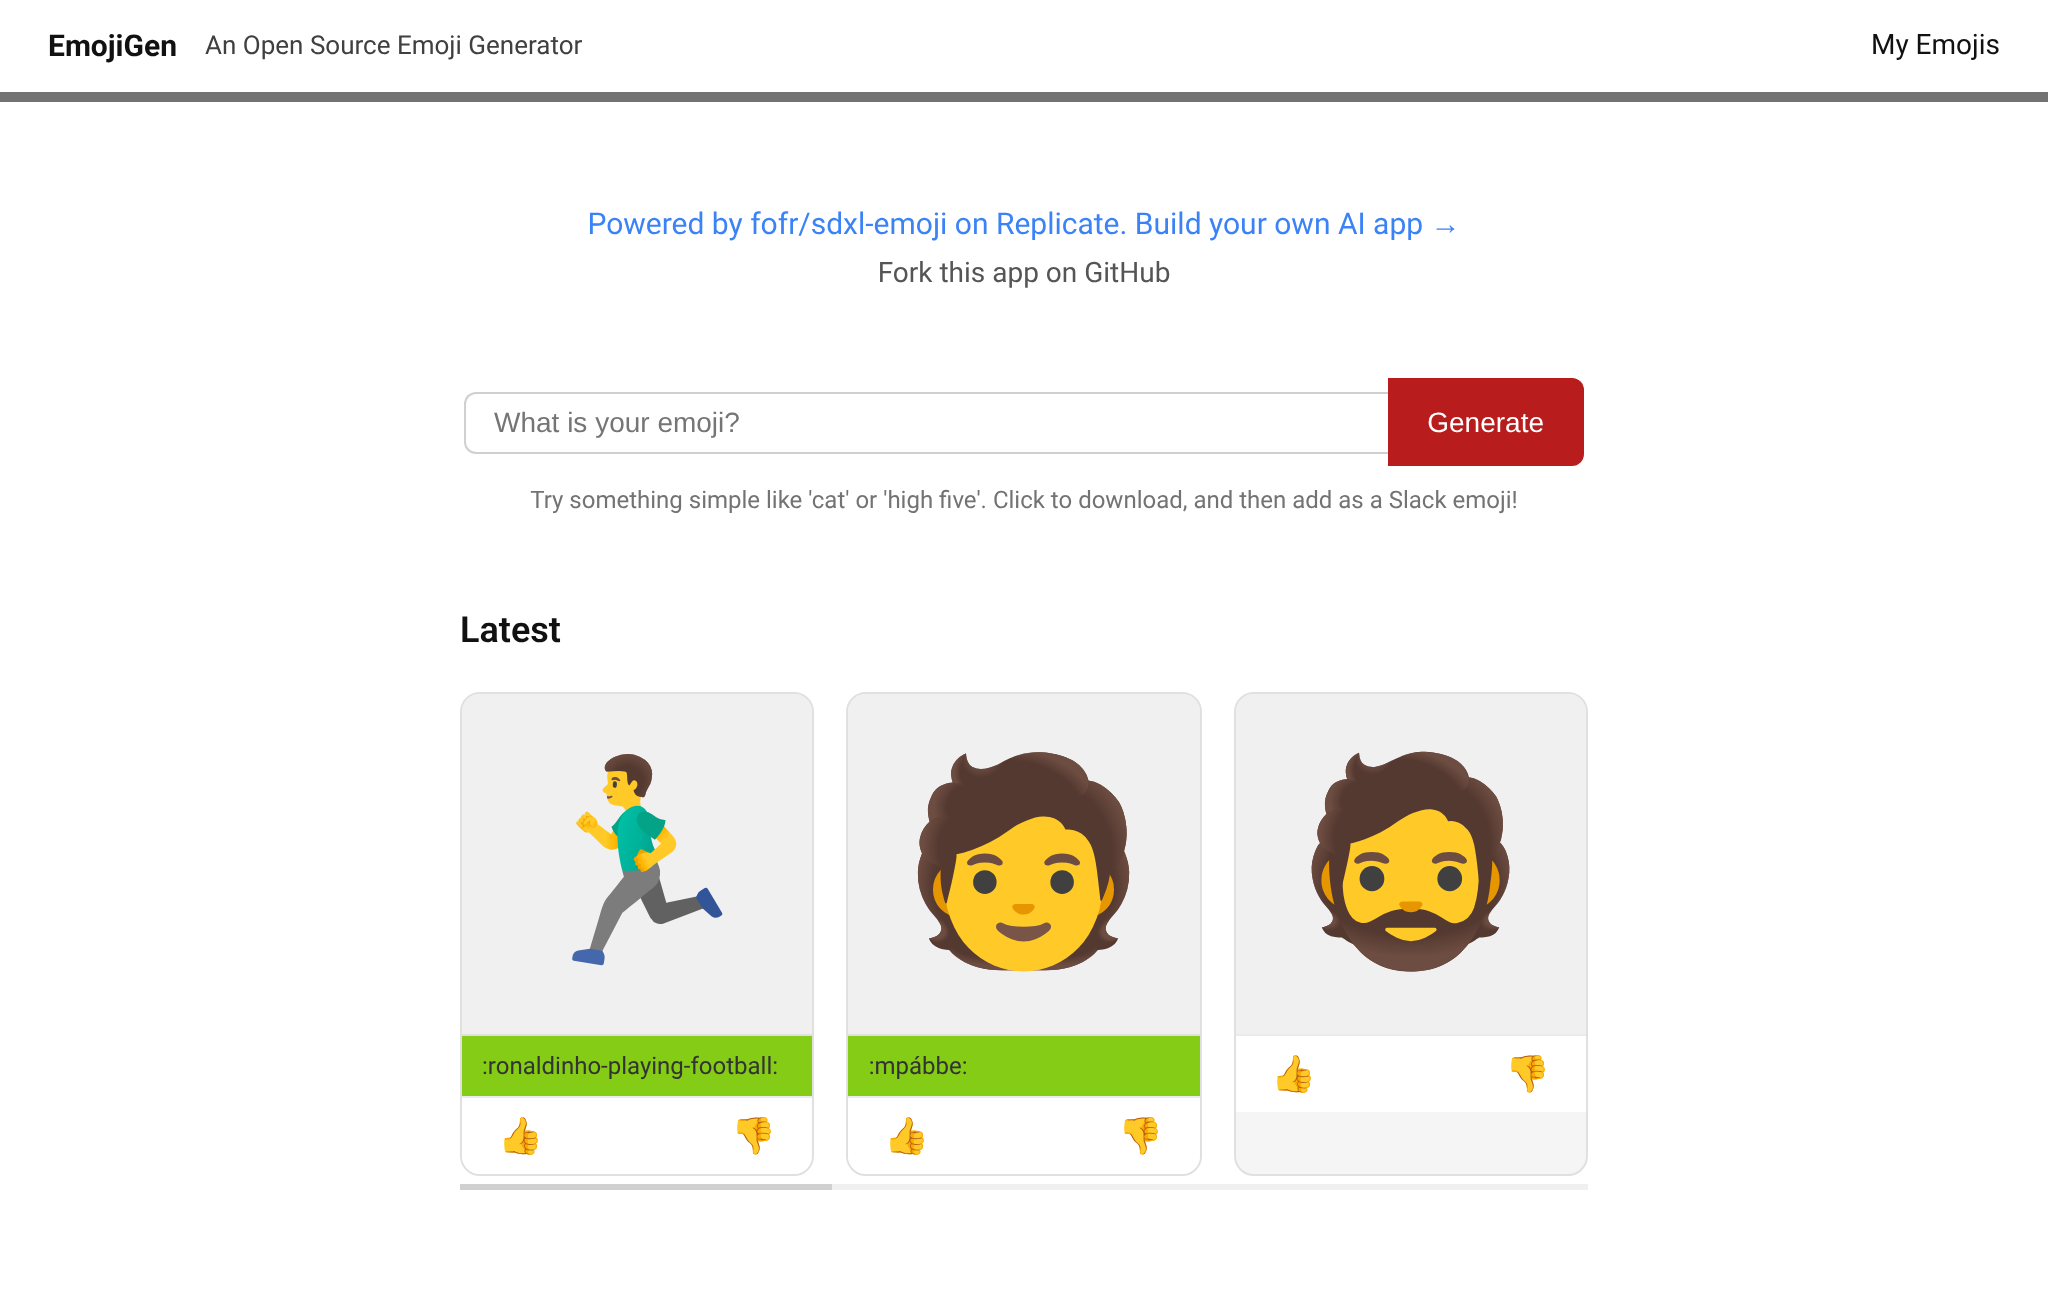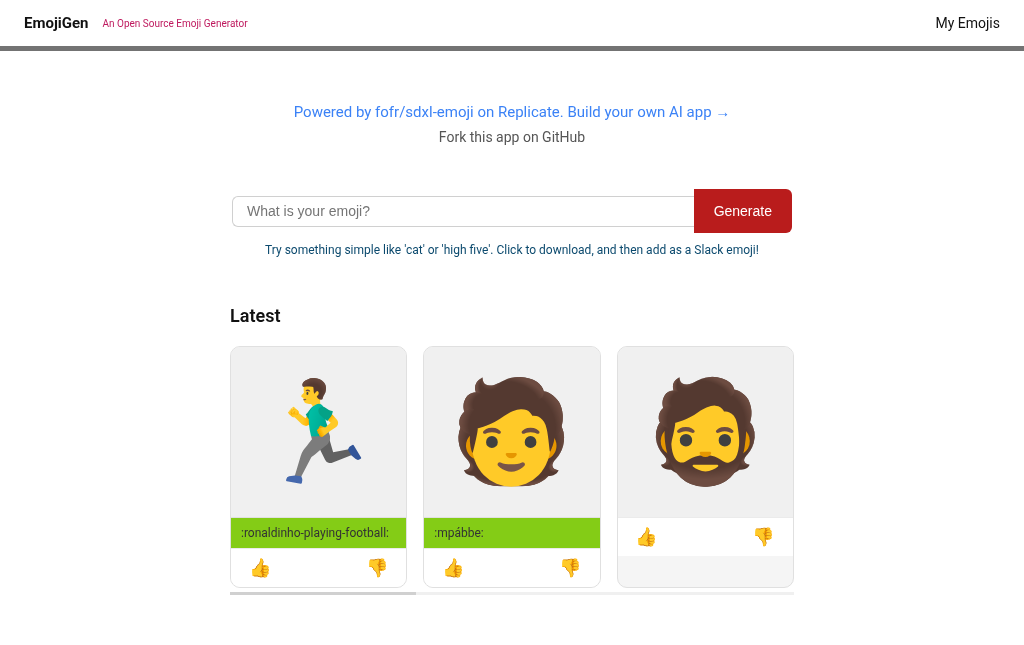--- a/index.html
+++ b/index.html
@@ -32,22 +32,22 @@
       gap: 14px;
     }
 
     .header-logo {
       font-weight: 700;
       font-size: 15px;
       color: #111;
     }
 
     .header-tagline {
-      font-size: 10px;
-      color: #be185d;
+      font-size: 13px;
+      color: #404040;
     }
 
     .header-nav-link {
       font-size: 14px;
       color: #111;
       text-decoration: none;
       cursor: pointer;
       margin-left: 18px;
     }
 
@@ -107,21 +107,21 @@
       padding: 0 20px;
       font-size: 14px;
       font-weight: 400;
       cursor: pointer;
       white-space: nowrap;
     }
 
     .search-hint {
       margin-top: 10px;
       font-size: 12px;
-      color: #0c4a6e;
+      color: #737373;
       text-align: center;
     }
 
     
     .latest-section {
       padding: 40px 230px 24px;
     }
 
     .latest-title {
       font-size: 18px;

